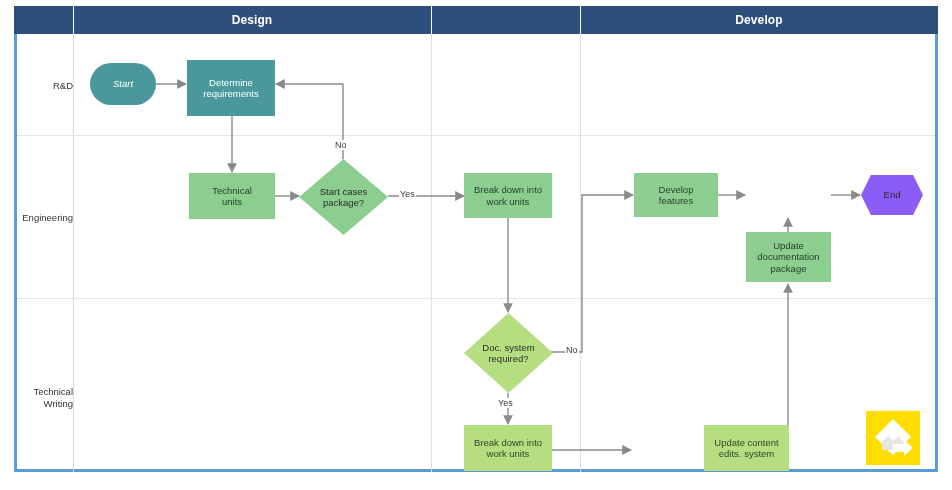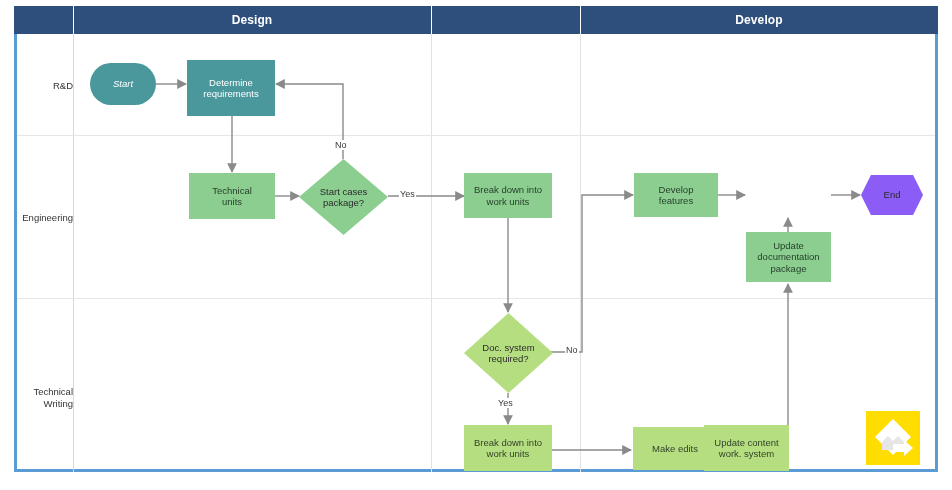--- a/index.html
+++ b/index.html
@@ -251,27 +251,24 @@
   <div class="node diamond-lightgreen" style="left:464px; top:313px; width:89px; height:80px; flex-direction:column;">
     <span>Doc. system</span>
     <span>required?</span>
   </div>
 
   <div class="node lightgreen" style="left:464px; top:425px; width:88px; height:46px; flex-direction:column;">
     <span>Break down into</span>
     <span>work units</span>
   </div>
 
-  <div class="node lightgreen" style="left:633px; top:427px; width:84px; height:43px;">
-    <span>Make edits</span>
-  </div>
 
   <div class="node lightgreen" style="left:704px; top:425px; width:85px; height:46px; flex-direction:column;">
     <span>Update content</span>
-    <span>work. system</span>
+    <span>edits. system</span>
   </div>
 
   <div id="logo-watermark">
     <svg width="54" height="54" viewBox="0 0 54 54">
       <polygon points="27,8 45,26 27,44 9,26" fill="#FFFFFF"></polygon>
       <polygon points="16,31 22,25 27,30 32,25 38,31 38,39 16,39" fill="#E6E6E6"></polygon>
       <polygon points="27,36 27,33 38,33 38,29 47,37 38,45 38,41 27,41" fill="#FFFFFF"></polygon>
     </svg>
   </div>
 

